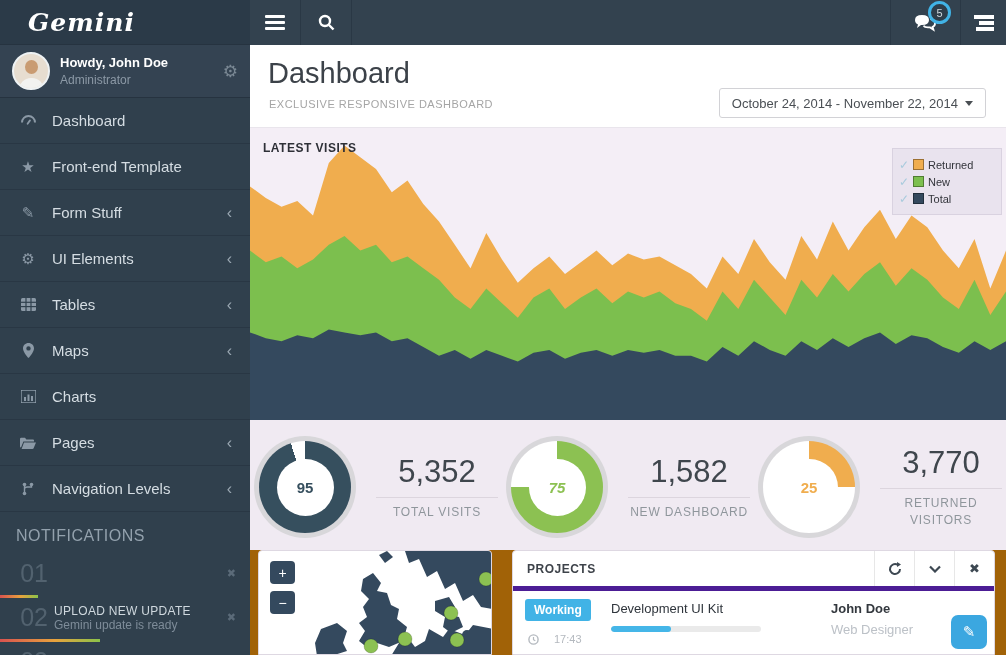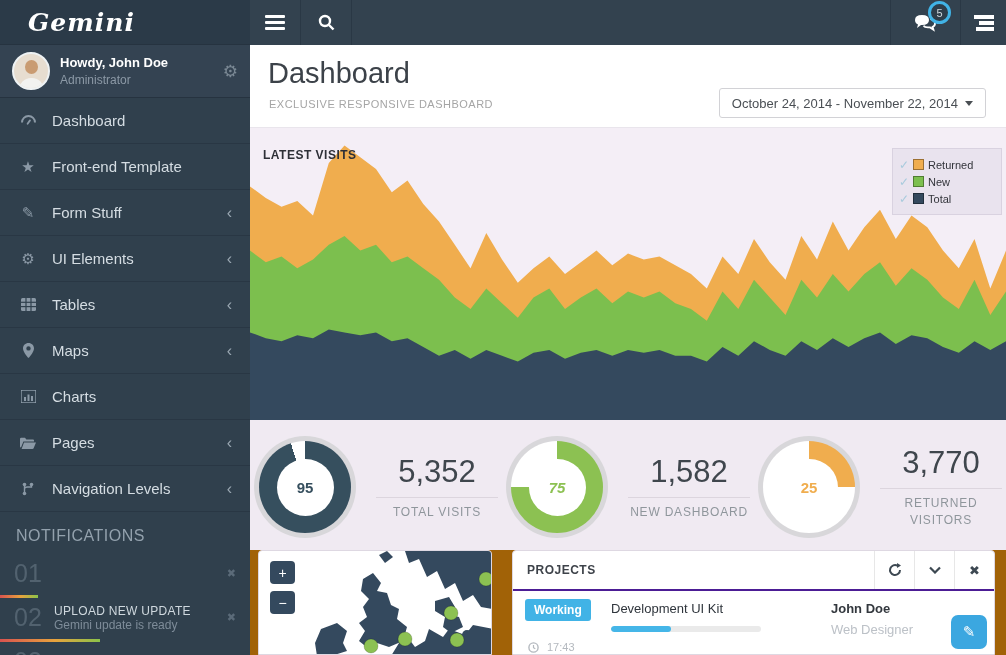--- a/index.html
+++ b/index.html
@@ -20,21 +20,21 @@
   .user-name { color:#ffffff; font-size:13px; font-weight:bold; }
   .user-role { color:#8c99a6; font-size:12px; }
   .gear { margin-left:auto; color:#7a8894; font-size:17px; cursor:pointer; }
   .nav { }
   .nav-item { height:46px; display:flex; align-items:center; padding:0 18px; border-bottom:1px solid #293744; color:#d5dde3; font-size:15px; cursor:pointer; }
   .nav-icon { width:20px; margin-right:14px; color:#8b99a6; font-size:15px; display:flex; align-items:center; justify-content:center; flex:none; }
   .nav-icon svg { display:block; }
   .nav-chevron { margin-left:auto; color:#9aa7b2; font-size:16px; line-height:1; }
   .notif-header { padding:15px 16px 9px; color:#93a1ad; font-size:16px; letter-spacing:.5px; }
   .notif-item { position:relative; display:flex; align-items:center; gap:6px; padding:5px 14px 10px 8px; }
-  .notif-num { width:40px; text-align:center; font-size:25px; color:#52626f; font-weight:300; flex:none; }
+  .notif-num { width:40px; text-align:right; font-size:25px; color:#52626f; font-weight:300; flex:none; }
   .notif-title { color:#cfd8de; font-size:12px; letter-spacing:.3px; }
   .notif-sub { color:#7e8c99; font-size:12px; }
   .notif-close { margin-left:auto; color:#5b6b79; font-size:11px; cursor:pointer; }
   .notif-bar { position:absolute; left:0; bottom:0; height:3px; background:linear-gradient(90deg,#d9534f 0%,#e8a33d 55%,#8bc34a 100%); }
   
   .topbar { position:absolute; left:250px; top:0; width:756px; height:45px; background:#33424f; display:flex; }
   .tb-btn { width:51px; height:45px; display:flex; align-items:center; justify-content:center; border-right:1px solid #2a3845; cursor:pointer; position:relative; }
   .tb-right { margin-left:auto; display:flex; }
   .tb-right .tb-btn { border-right:none; border-left:1px solid #2a3845; }
   .tb-btn.chat { width:70px; }
@@ -44,21 +44,21 @@
   .badge { position:absolute; top:1px; right:9px; width:23px; height:23px; border-radius:50%; background:#2e3d4a; border:3px solid #41b3e6; color:#cfd8de; font-size:11px; display:flex; align-items:center; justify-content:center; }
   
   .page-header { position:absolute; left:250px; top:45px; width:756px; height:83px; background:#ffffff; border-bottom:1px solid #e9e5ec; }
   .page-title { position:absolute; left:18px; top:12px; font-size:29px; color:#3c4249; }
   .page-sub { position:absolute; left:19px; top:53px; font-size:11px; color:#a5a5a5; letter-spacing:.5px; }
   .date-btn { position:absolute; right:20px; top:31px; height:30px; background:#fff; border:1px solid #d2d2d6; border-radius:3px; display:flex; align-items:center; gap:7px; padding:0 12px; font-size:13px; color:#4a4f54; cursor:pointer;margin-top:12px; }
   .caret { width:0; height:0; border-left:4px solid transparent; border-right:4px solid transparent; border-top:5px solid #4a4f54; }
   
   .chart-panel { position:absolute; left:250px; top:128px; width:756px; height:292px; background:#f4eef6; overflow:hidden; }
   .chart-panel svg.area { position:absolute; left:0; bottom:0; }
-  .chart-title { position:absolute; left:13px; top:13px; font-size:12px; font-weight:bold; color:#2e3037; letter-spacing:.5px;margin-top:7px; }
+  .chart-title { position:absolute; left:13px; top:13px; font-size:12px; font-weight:bold; color:#2e3037; letter-spacing:.5px; }
   .legend { position:absolute; right:4px; top:20px; width:110px; background:#e9e3ee; border:1px solid #d9d2e0; padding:7px 6px; }
   .legend-row { display:flex; align-items:center; gap:4px; height:17px; }
   .legend-check { color:#a9cbdd; font-size:12px; }
   .legend-swatch { width:11px; height:11px; border:1px solid rgba(0,0,0,.35); flex:none; }
   .legend-label { font-size:11px; color:#33353b; }
   
   .stats-row { position:absolute; left:250px; top:420px; width:756px; height:130px; background:#f0eaf2; display:flex; }
   .stat { flex:1; display:flex; align-items:center; justify-content:center; gap:20px; padding-top:4px; }
   .donut { width:102px; height:102px; border-radius:50%; background:#d8d7da; display:flex; align-items:center; justify-content:center; flex:none; }
   .ring { width:92px; height:92px; border-radius:50%; display:flex; align-items:center; justify-content:center; }
@@ -66,29 +66,29 @@
   .stat-text { width:122px; text-align:center; }
   .stat-value { font-size:31px; color:#3f464d; font-weight:300; }
   .stat-divider { border-bottom:1px solid #dcd5de; margin:7px 0 6px; }
   .stat-label { font-size:12px; color:#8f969c; letter-spacing:.8px; line-height:1.4; }
   
   .map-card { position:absolute; left:258px; top:550px; width:234px; height:105px; background:#fff; border:1px solid #ded8e2; border-radius:4px 4px 0 0; overflow:hidden; }
   .map-zoom { position:absolute; left:11px; width:25px; height:23px; background:#34495e; border-radius:4px; color:#fff; font-size:14px; display:flex; align-items:center; justify-content:center; cursor:pointer; z-index:2; }
   .map-zoom.in { top:10px; } .map-zoom.out { top:40px; }
   
   .projects-card { position:absolute; left:512px; top:550px; width:483px; height:105px; background:#fff; border:1px solid #ded8e2; border-radius:4px 4px 0 0; overflow:hidden; }
-  .pr-header { height:40px; border-bottom:2px solid #4c1d95; display:flex; align-items:center; }
+  .pr-header { height:40px; border-bottom:5px solid #4c1d95; display:flex; align-items:center; }
   .pr-title { padding-left:14px; font-size:12px; font-weight:bold; color:#3e434a; letter-spacing:.5px; }
   .pr-tools { margin-left:auto; display:flex; height:100%; }
   .pr-tool { width:40px; height:100%; border-left:1px solid #e7e7e7; display:flex; align-items:center; justify-content:center; color:#3d4852; cursor:pointer; font-size:13px; }
   .pr-body { position:relative; padding:8px 12px; }
   .pr-row { display:flex; }
   .pr-col1 { width:74px; flex:none; }
   .status-badge { display:inline-block; background:#41b3e6; color:#fff; font-size:12px; font-weight:bold; padding:4px 9px; border-radius:3px; }
-  .pr-time { margin-top:20px; color:#b4b9bf; font-size:11px; display:flex; align-items:flex-end; gap:8px; padding-left:3px; }
+  .pr-time { margin-top:12px; color:#b4b9bf; font-size:11px; display:flex; align-items:flex-end; gap:15px; padding-left:3px; }
   .pr-col2 { width:172px; flex:none; padding-left:12px; }
   .pr-proj { font-size:13px; font-weight:normal; color:#2f353c; padding-top:2px; }
   .pr-track { margin-top:10px; width:150px; height:6px; border-radius:3px; background:#eaeaea; overflow:hidden; }
   .pr-fill { height:100%; background:#45b6e8; border-radius:3px; }
   .pr-col3 { padding-left:60px; }
   .pr-owner { font-size:13px; font-weight:bold; color:#33383e; padding-top:2px; }
   .pr-owner-role { margin-top:6px; font-size:13px; color:#bcc1c7; }
   .pr-state { margin-top:7px; font-size:13px; font-weight:bold; color:#33383e; }
   .edit-btn { position:absolute; right:7px; bottom:-36px; width:36px; height:34px; background:#3ba7e0; border-radius:7px; color:#fff; display:flex; align-items:center; justify-content:center; font-size:15px; cursor:pointer; }
   .pr-body .edit-btn { bottom:auto; top:24px; }

